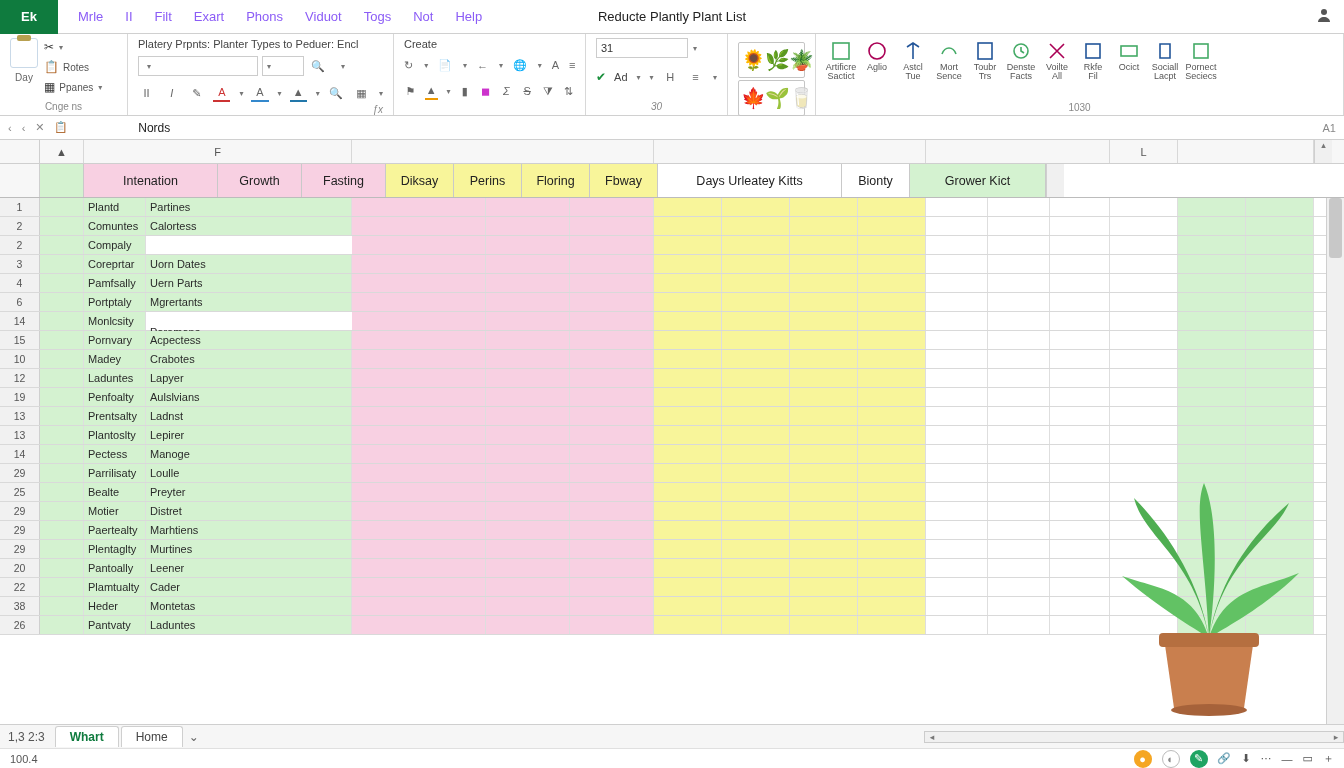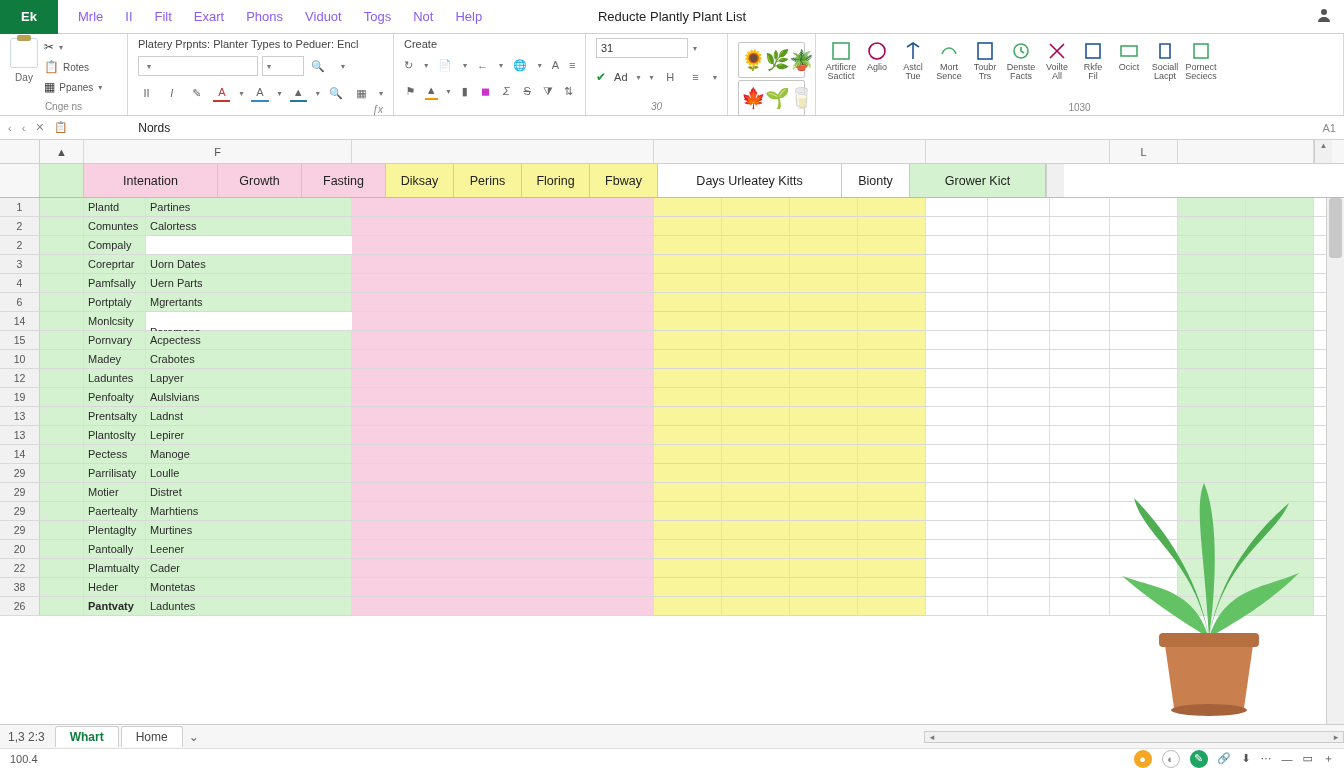--- a/index.html
+++ b/index.html
@@ -643,20 +643,39 @@
         <div class="cell yellow-region" style="width: 68px;"></div>
         <div class="cell yellow-region" style="width: 68px;"></div>
         <div class="cell white-region" style="width: 62px;"></div>
         <div class="cell white-region" style="width: 62px;"></div>
         <div class="cell white-region" style="width: 60px;"></div>
         <div class="cell white-region" style="width: 68px;"></div>
         <div class="cell green2-region" style="width: 68px;"></div>
         <div class="cell green2-region" style="width: 68px;"></div>
       </div>
       <div class="grid-row">
+        <div class="rownum">25</div>
+        <div class="cell planty-region" style="width: 44px;"></div>
+        <div class="cell planty-region" style="width: 62px;">Bealte</div>
+        <div class="cell planty-region" style="width: 206px;">Preyter</div>
+        <div class="cell pink-region" style="width: 134px;"></div>
+        <div class="cell pink-region" style="width: 84px;"></div>
+        <div class="cell pink-region" style="width: 84px;"></div>
+        <div class="cell yellow-region" style="width: 68px;"></div>
+        <div class="cell yellow-region" style="width: 68px;"></div>
+        <div class="cell yellow-region" style="width: 68px;"></div>
+        <div class="cell yellow-region" style="width: 68px;"></div>
+        <div class="cell white-region" style="width: 62px;"></div>
+        <div class="cell white-region" style="width: 62px;"></div>
+        <div class="cell white-region" style="width: 60px;"></div>
+        <div class="cell white-region" style="width: 68px;"></div>
+        <div class="cell green2-region" style="width: 68px;"></div>
+        <div class="cell green2-region" style="width: 68px;"></div>
+      </div>
+      <div class="grid-row">
         <div class="rownum">29</div>
         <div class="cell planty-region" style="width: 44px;"></div>
         <div class="cell planty-region" style="width: 62px;">Motier</div>
         <div class="cell planty-region" style="width: 206px;">Distret</div>
         <div class="cell pink-region" style="width: 134px;"></div>
         <div class="cell pink-region" style="width: 84px;"></div>
         <div class="cell pink-region" style="width: 84px;"></div>
         <div class="cell yellow-region" style="width: 68px;"></div>
         <div class="cell yellow-region" style="width: 68px;"></div>
         <div class="cell yellow-region" style="width: 68px;"></div>
@@ -759,21 +778,21 @@
         <div class="cell white-region" style="width: 62px;"></div>
         <div class="cell white-region" style="width: 62px;"></div>
         <div class="cell white-region" style="width: 60px;"></div>
         <div class="cell white-region" style="width: 68px;"></div>
         <div class="cell green2-region" style="width: 68px;"></div>
         <div class="cell green2-region" style="width: 68px;"></div>
       </div>
       <div class="grid-row">
         <div class="rownum">26</div>
         <div class="cell planty-region" style="width: 44px;"></div>
-        <div class="cell planty-region" style="width: 62px; font-weight: bold;">Pantvaty</div>
+        <div class="cell planty-region" style="width: 62px;">Pantvaty</div>
         <div class="cell planty-region" style="width: 206px;">Laduntes</div>
         <div class="cell pink-region" style="width: 134px;"></div>
         <div class="cell pink-region" style="width: 84px;"></div>
         <div class="cell pink-region" style="width: 84px;"></div>
         <div class="cell yellow-region" style="width: 68px;"></div>
         <div class="cell yellow-region" style="width: 68px;"></div>
         <div class="cell yellow-region" style="width: 68px;"></div>
         <div class="cell yellow-region" style="width: 68px;"></div>
         <div class="cell white-region" style="width: 62px;"></div>
         <div class="cell white-region" style="width: 62px;"></div>

